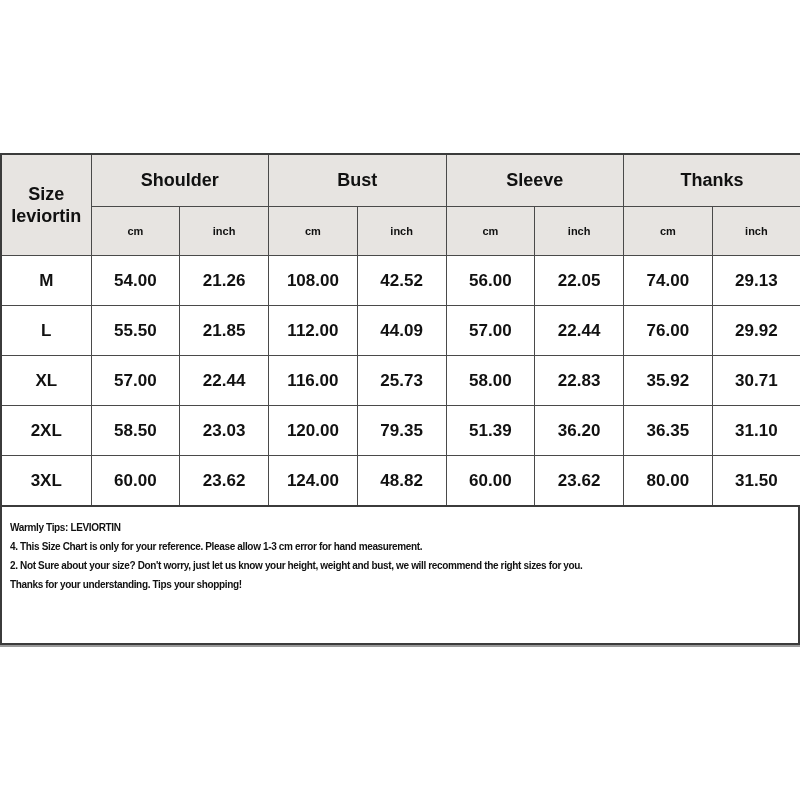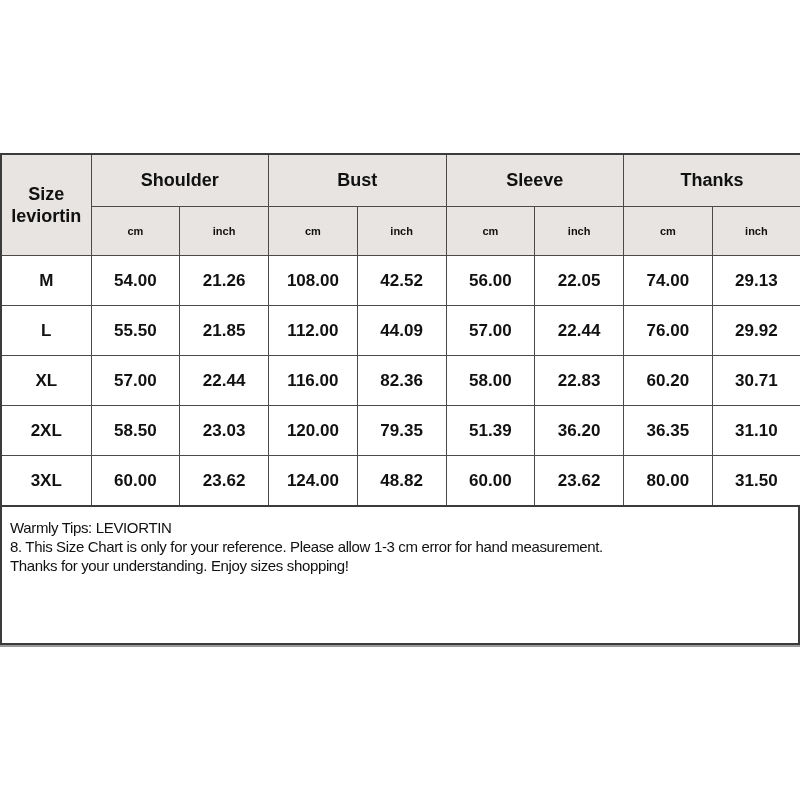--- a/index.html
+++ b/index.html
@@ -65,23 +65,23 @@
     box-sizing: border-box;
     width: 800px;
     height: 138px;
     border: 2px solid #3b3b3b;
     border-top: none;
     padding: 11px 8px 0 8px;
     background: #ffffff;
     box-shadow: 0 2px 0 #9a9a9a;
   }
   .tips-box .tip-line {
-    font-size: 15px;
+    font-size: 10px;
     letter-spacing: -0.35px;
-    font-weight: 400;
+    font-weight: 700;
     color: #111111;
     line-height: 19px;
     white-space: nowrap;
   }
 </style>
 </head>
 <body>
 
 <div class="stage">
   <div class="chart-wrap">
@@ -141,24 +141,24 @@
           <td>57.00</td>
           <td>22.44</td>
           <td>76.00</td>
           <td>29.92</td>
         </tr>
         <tr>
           <td>XL</td>
           <td>57.00</td>
           <td>22.44</td>
           <td>116.00</td>
-          <td>82.36</td>
+          <td>25.73</td>
           <td>58.00</td>
           <td>22.83</td>
-          <td>60.20</td>
+          <td>35.92</td>
           <td>30.71</td>
         </tr>
         <tr>
           <td>2XL</td>
           <td>58.50</td>
           <td>23.03</td>
           <td>120.00</td>
           <td>79.35</td>
           <td>51.39</td>
           <td>36.20</td>
@@ -174,18 +174,19 @@
           <td>60.00</td>
           <td>23.62</td>
           <td>80.00</td>
           <td>31.50</td>
         </tr>
       </tbody>
     </table>
 
     <div class="tips-box">
       <div class="tip-line">Warmly Tips: LEVIORTIN</div>
-      <div class="tip-line">8. This Size Chart is only for your reference. Please allow 1-3 cm error for hand measurement.</div>
-      <div class="tip-line">Thanks for your understanding. Enjoy sizes shopping!</div>
+      <div class="tip-line">4. This Size Chart is only for your reference. Please allow 1-3 cm error for hand measurement.</div>
+      <div class="tip-line">2. Not Sure about your size? Don't worry, just let us know your height, weight and bust, we will recommend the right sizes for you.</div>
+      <div class="tip-line">Thanks for your understanding. Tips your shopping!</div>
     </div>
 
   </div>
 </div>
 
 </body></html>

